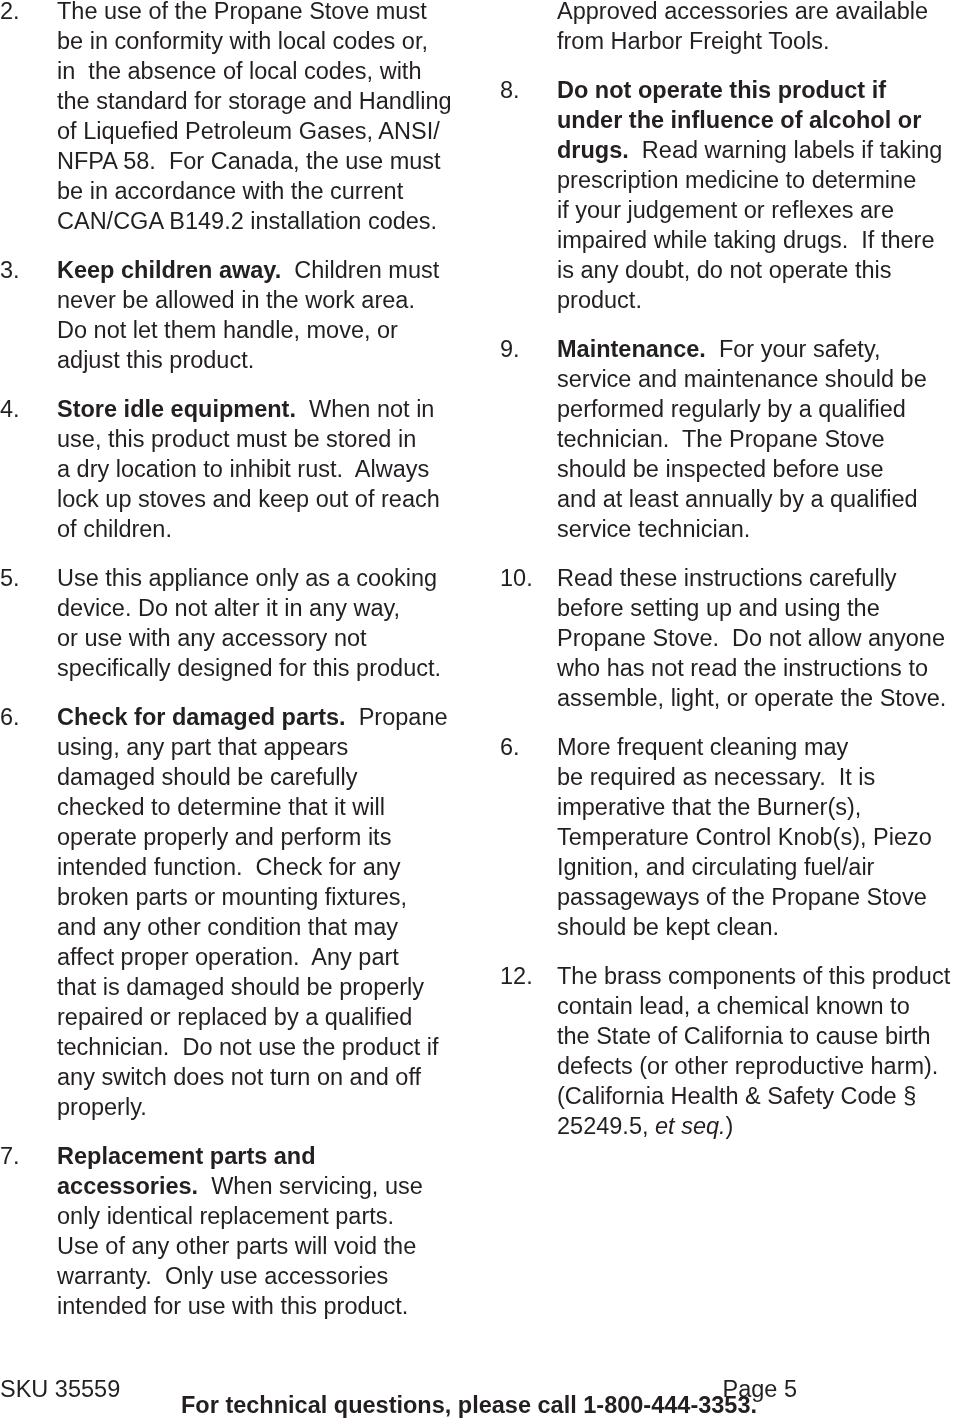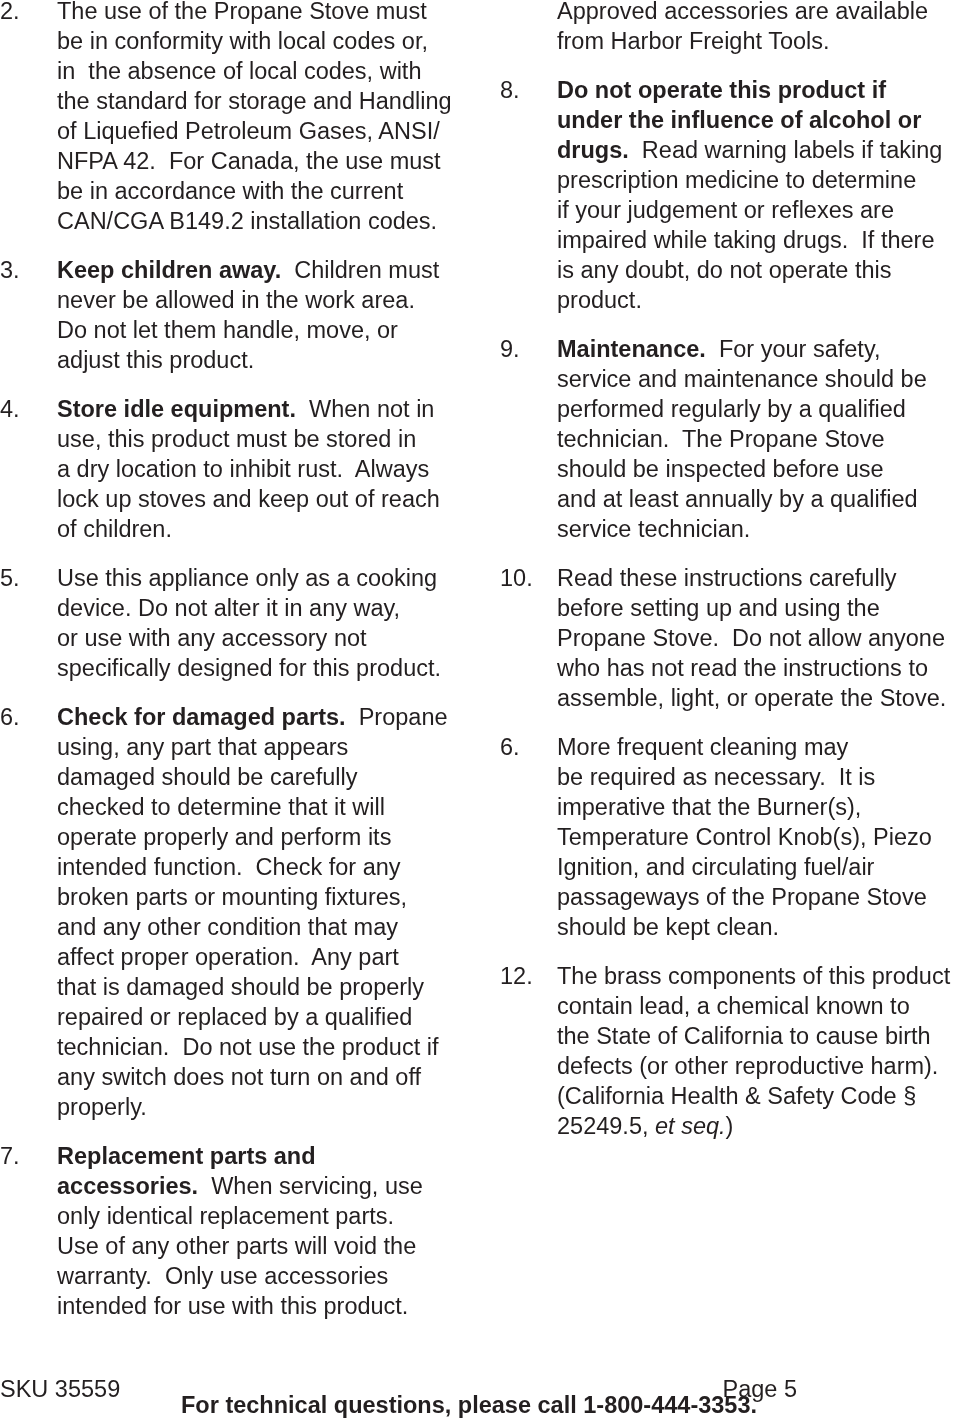--- a/index.html
+++ b/index.html
@@ -29,21 +29,21 @@
 
 <div class="col col-left" id="col-left">
     <div class="item">
       <span class="num">2.</span>
       <div class="body">
         <span class="line"><span>The use of the Propane Stove must</span></span>
         <span class="line"><span>be in conformity with local codes or,</span></span>
         <span class="line"><span>in  the absence of local codes, with</span></span>
         <span class="line"><span>the standard for storage and Handling</span></span>
         <span class="line"><span>of Liquefied Petroleum Gases, ANSI/</span></span>
-        <span class="line"><span>NFPA 42.  For Canada, the use must</span></span>
+        <span class="line"><span>NFPA 58.  For Canada, the use must</span></span>
         <span class="line"><span>be in accordance with the current</span></span>
         <span class="line"><span>CAN/CGA B149.2 installation codes.</span></span>
       </div>
     </div>
     <div class="item">
       <span class="num">3.</span>
       <div class="body">
         <span class="line"><span class="b">Keep children away.</span><span>  Children must</span></span>
         <span class="line"><span>never be allowed in the work area.</span></span>
         <span class="line"><span>Do not let them handle, move, or</span></span>

